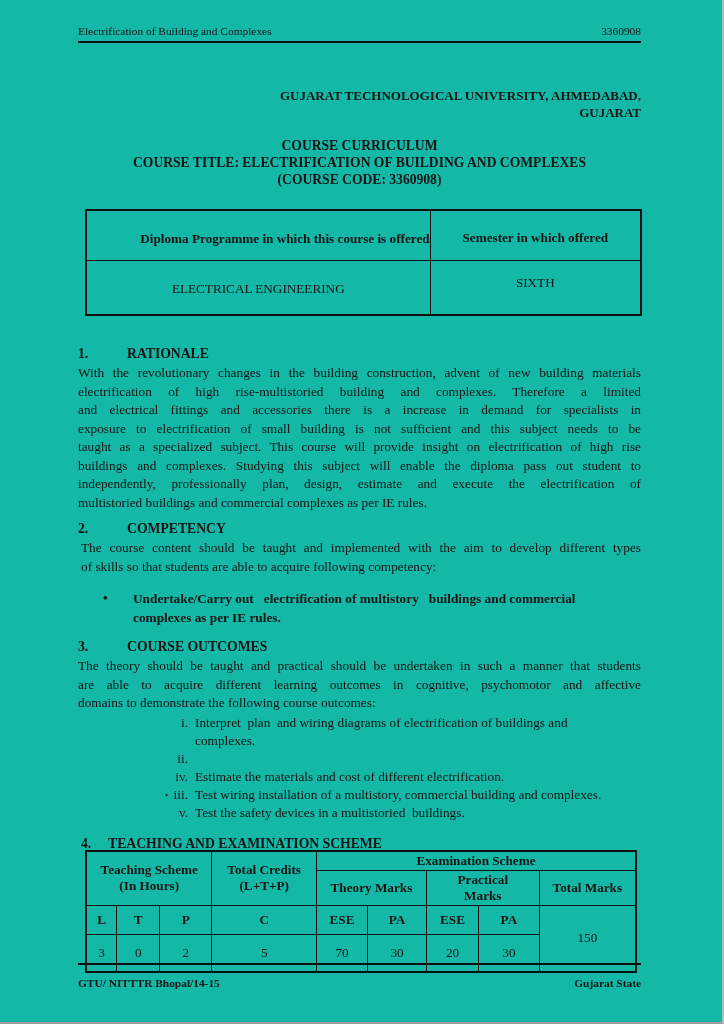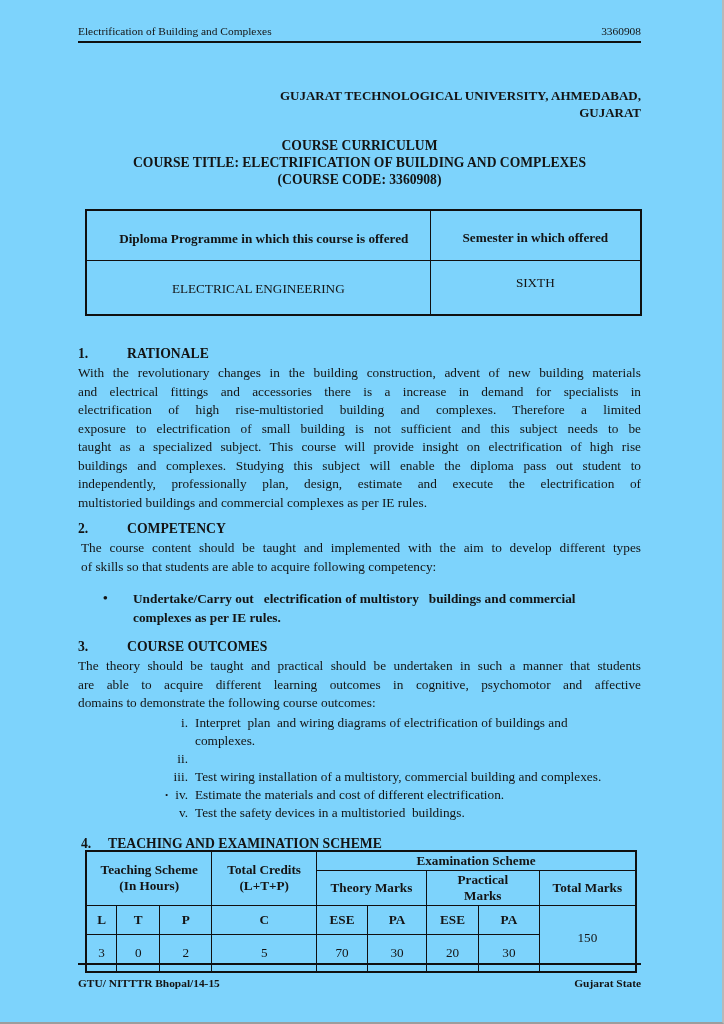--- a/index.html
+++ b/index.html
@@ -1,31 +1,31 @@
 <!DOCTYPE html>
 <html><head>
 <meta charset="utf-8">
 <style>
   html,body{margin:0;padding:0;background:#e8e8e8;}
   .page{
-    width:724px;height:1024px;background:#7dd3fc;position:relative;overflow:hidden;
+    width:724px;height:1024px;background:#14b8a6;position:relative;overflow:hidden;
     font-family:"Liberation Serif","DejaVu Serif",serif;color:#141414;
     border-right:2px solid #b8b8b8;border-bottom:2px solid #9d9d9d;box-sizing:border-box;
     margin:0 auto;
   }
   .inner{padding:24px 81px 0 78px;}
   .doc-header{display:flex;justify-content:space-between;font-size:11.4px;line-height:14px;}
   .rule{border-bottom:2.6px solid #101010;}
   .top-rule{margin-top:3px;}
   .uni-title{margin-top:44px;text-align:right;font-weight:bold;font-size:13px;line-height:17px;}
   .course-block{margin-top:16px;text-align:center;font-weight:bold;font-size:13.6px;line-height:17px;}
   table{border-collapse:collapse;}
   .programme-table{margin-top:21px;margin-left:7px;width:557px;border:2.6px solid #101010;table-layout:fixed;}
   .programme-table td{border:1.6px solid #101010;font-size:13.2px;}
-  .pt-h-left{height:42px;font-weight:bold;text-align:center;padding:6px 0 0 11px;vertical-align:middle;}
+  .pt-h-left{height:42px;font-weight:bold;text-align:right;padding:6px 0 0 11px;vertical-align:middle;}
   .pt-h-right{height:42px;font-weight:bold;text-align:center;padding-top:6px;vertical-align:middle;}
   .pt-d-left{height:32px;text-align:center;vertical-align:top;padding-top:20px;}
   .pt-d-right{height:32px;text-align:center;vertical-align:top;padding-top:14px;}
   .sec{display:flex;font-weight:bold;font-size:13.7px;line-height:17px;}
   .sec .sec-num{width:49px;flex:none;}
   .sec.tight{padding-left:3px;}
   .sec.tight .sec-num{width:27px;}
   .sec1{margin-top:29px;}
   .sec2{margin-top:8px;}
   .sec3{margin-top:11px;}
@@ -90,22 +90,22 @@
         </tr>
       </tbody>
     </table>
 
     <div class="sec sec1">
       <span class="sec-num">1.</span>
       <span class="sec-title">RATIONALE</span>
     </div>
     <div class="para">
         <div class="jline stretch">With the revolutionary changes in the building construction, advent of new building materials</div>
+        <div class="jline stretch">electrification of high rise-multistoried building and complexes. Therefore a limited</div>
         <div class="jline stretch">and electrical fittings and accessories there is a increase in demand for specialists in</div>
-        <div class="jline stretch">electrification of high rise-multistoried building and complexes. Therefore a limited</div>
         <div class="jline stretch">exposure to electrification of small building is not sufficient and this subject needs to be</div>
         <div class="jline stretch">taught as a specialized subject. This course will provide insight on electrification of high rise</div>
         <div class="jline stretch">buildings and complexes. Studying this subject will enable the diploma pass out student to</div>
         <div class="jline stretch">independently, professionally plan, design, estimate and execute the electrification of</div>
         <div class="jline">multistoried buildings and commercial complexes as per IE rules.</div>
       </div>
 
     <div class="sec sec2">
       <span class="sec-num">2.</span>
       <span class="sec-title">COMPETENCY</span>
@@ -136,26 +136,26 @@
     <div class="outcomes">
       <div class="oitem">
         <span class="onum">i.</span>
         <span class="otext">Interpret  plan  and wiring diagrams of electrification of buildings and
 complexes.</span>
       </div>
       <div class="oitem">
         <span class="onum">ii.</span>
       </div>
       <div class="oitem">
+        <span class="onum">iv.</span>
+        <span class="otext">Estimate the materials and cost of different electrification.</span>
+      </div>
+      <div class="oitem">
         <span class="onum">iii.</span>
         <span class="otext">Test wiring installation of a multistory, commercial building and complexes.</span>
-      </div>
-      <div class="oitem">
-        <span class="onum">iv.</span>
-        <span class="otext">Estimate the materials and cost of different electrification.</span>
       </div>
       <div class="oitem">
         <span class="onum">v.</span>
         <span class="otext">Test the safety devices in a multistoried  buildings.</span>
       </div>
     </div>
 
     <div class="sec sec4 tight">
       <span class="sec-num">4.</span>
       <span class="sec-title">TEACHING AND EXAMINATION SCHEME</span>

